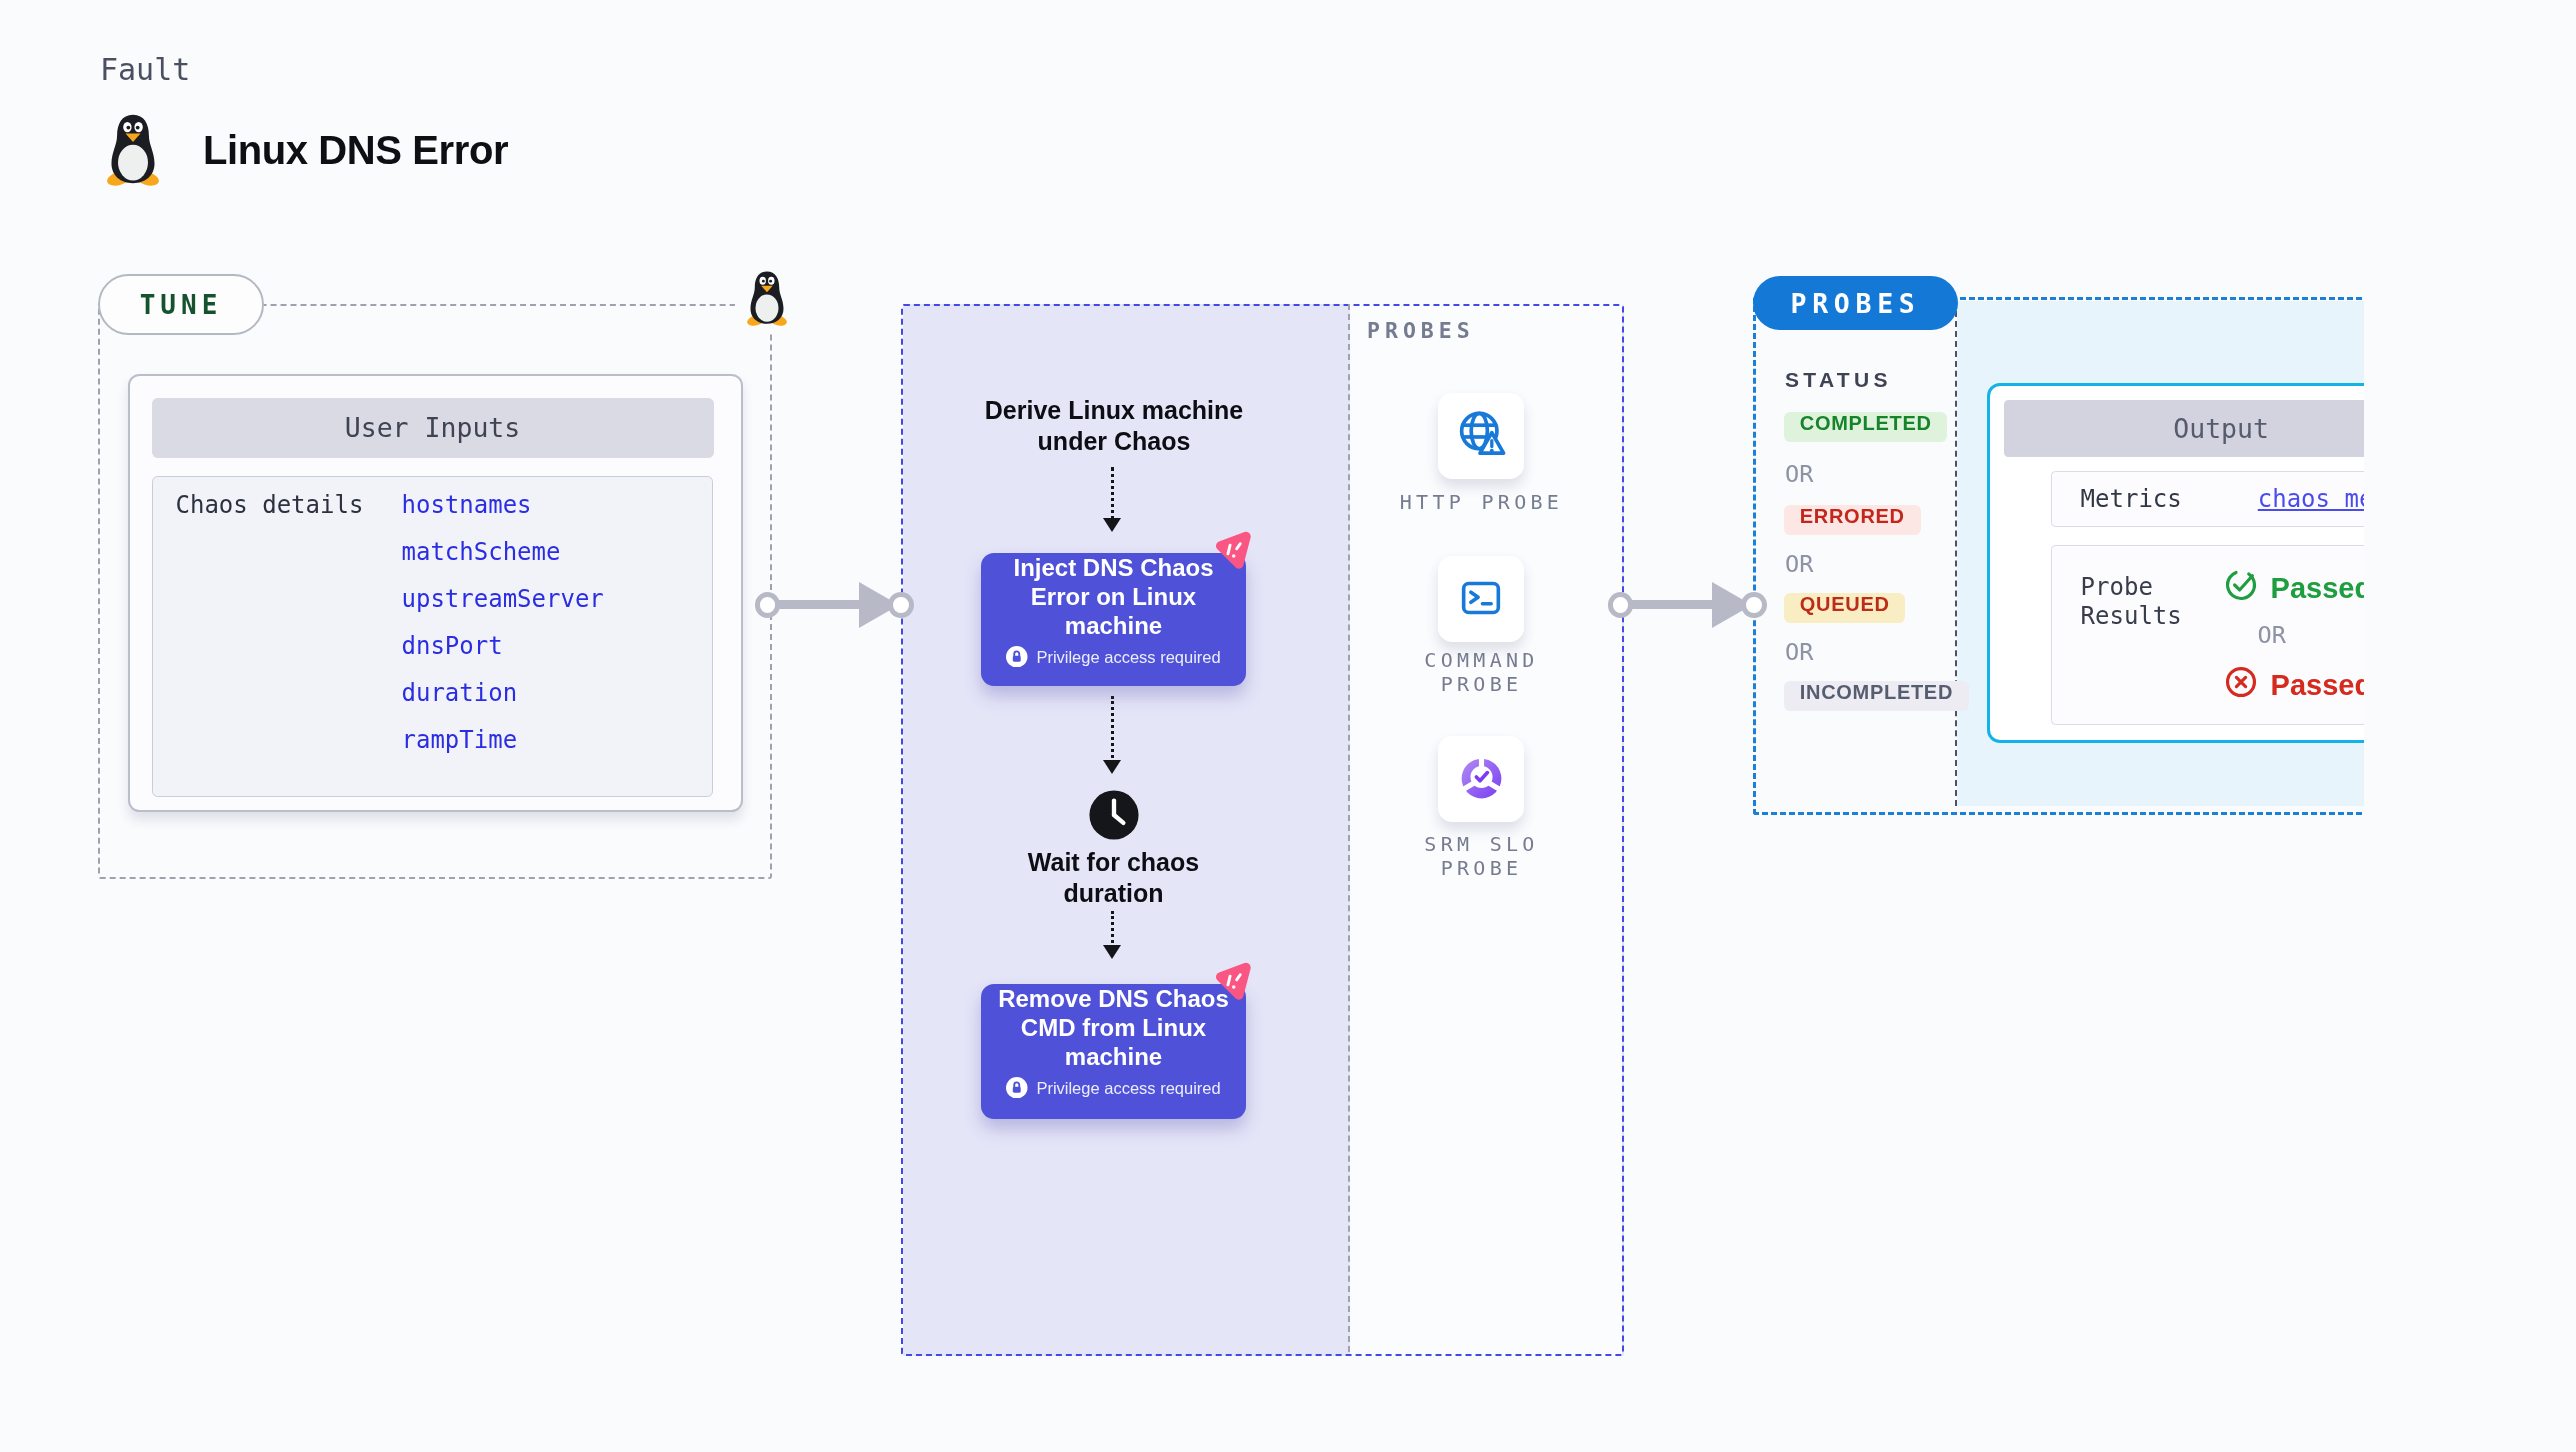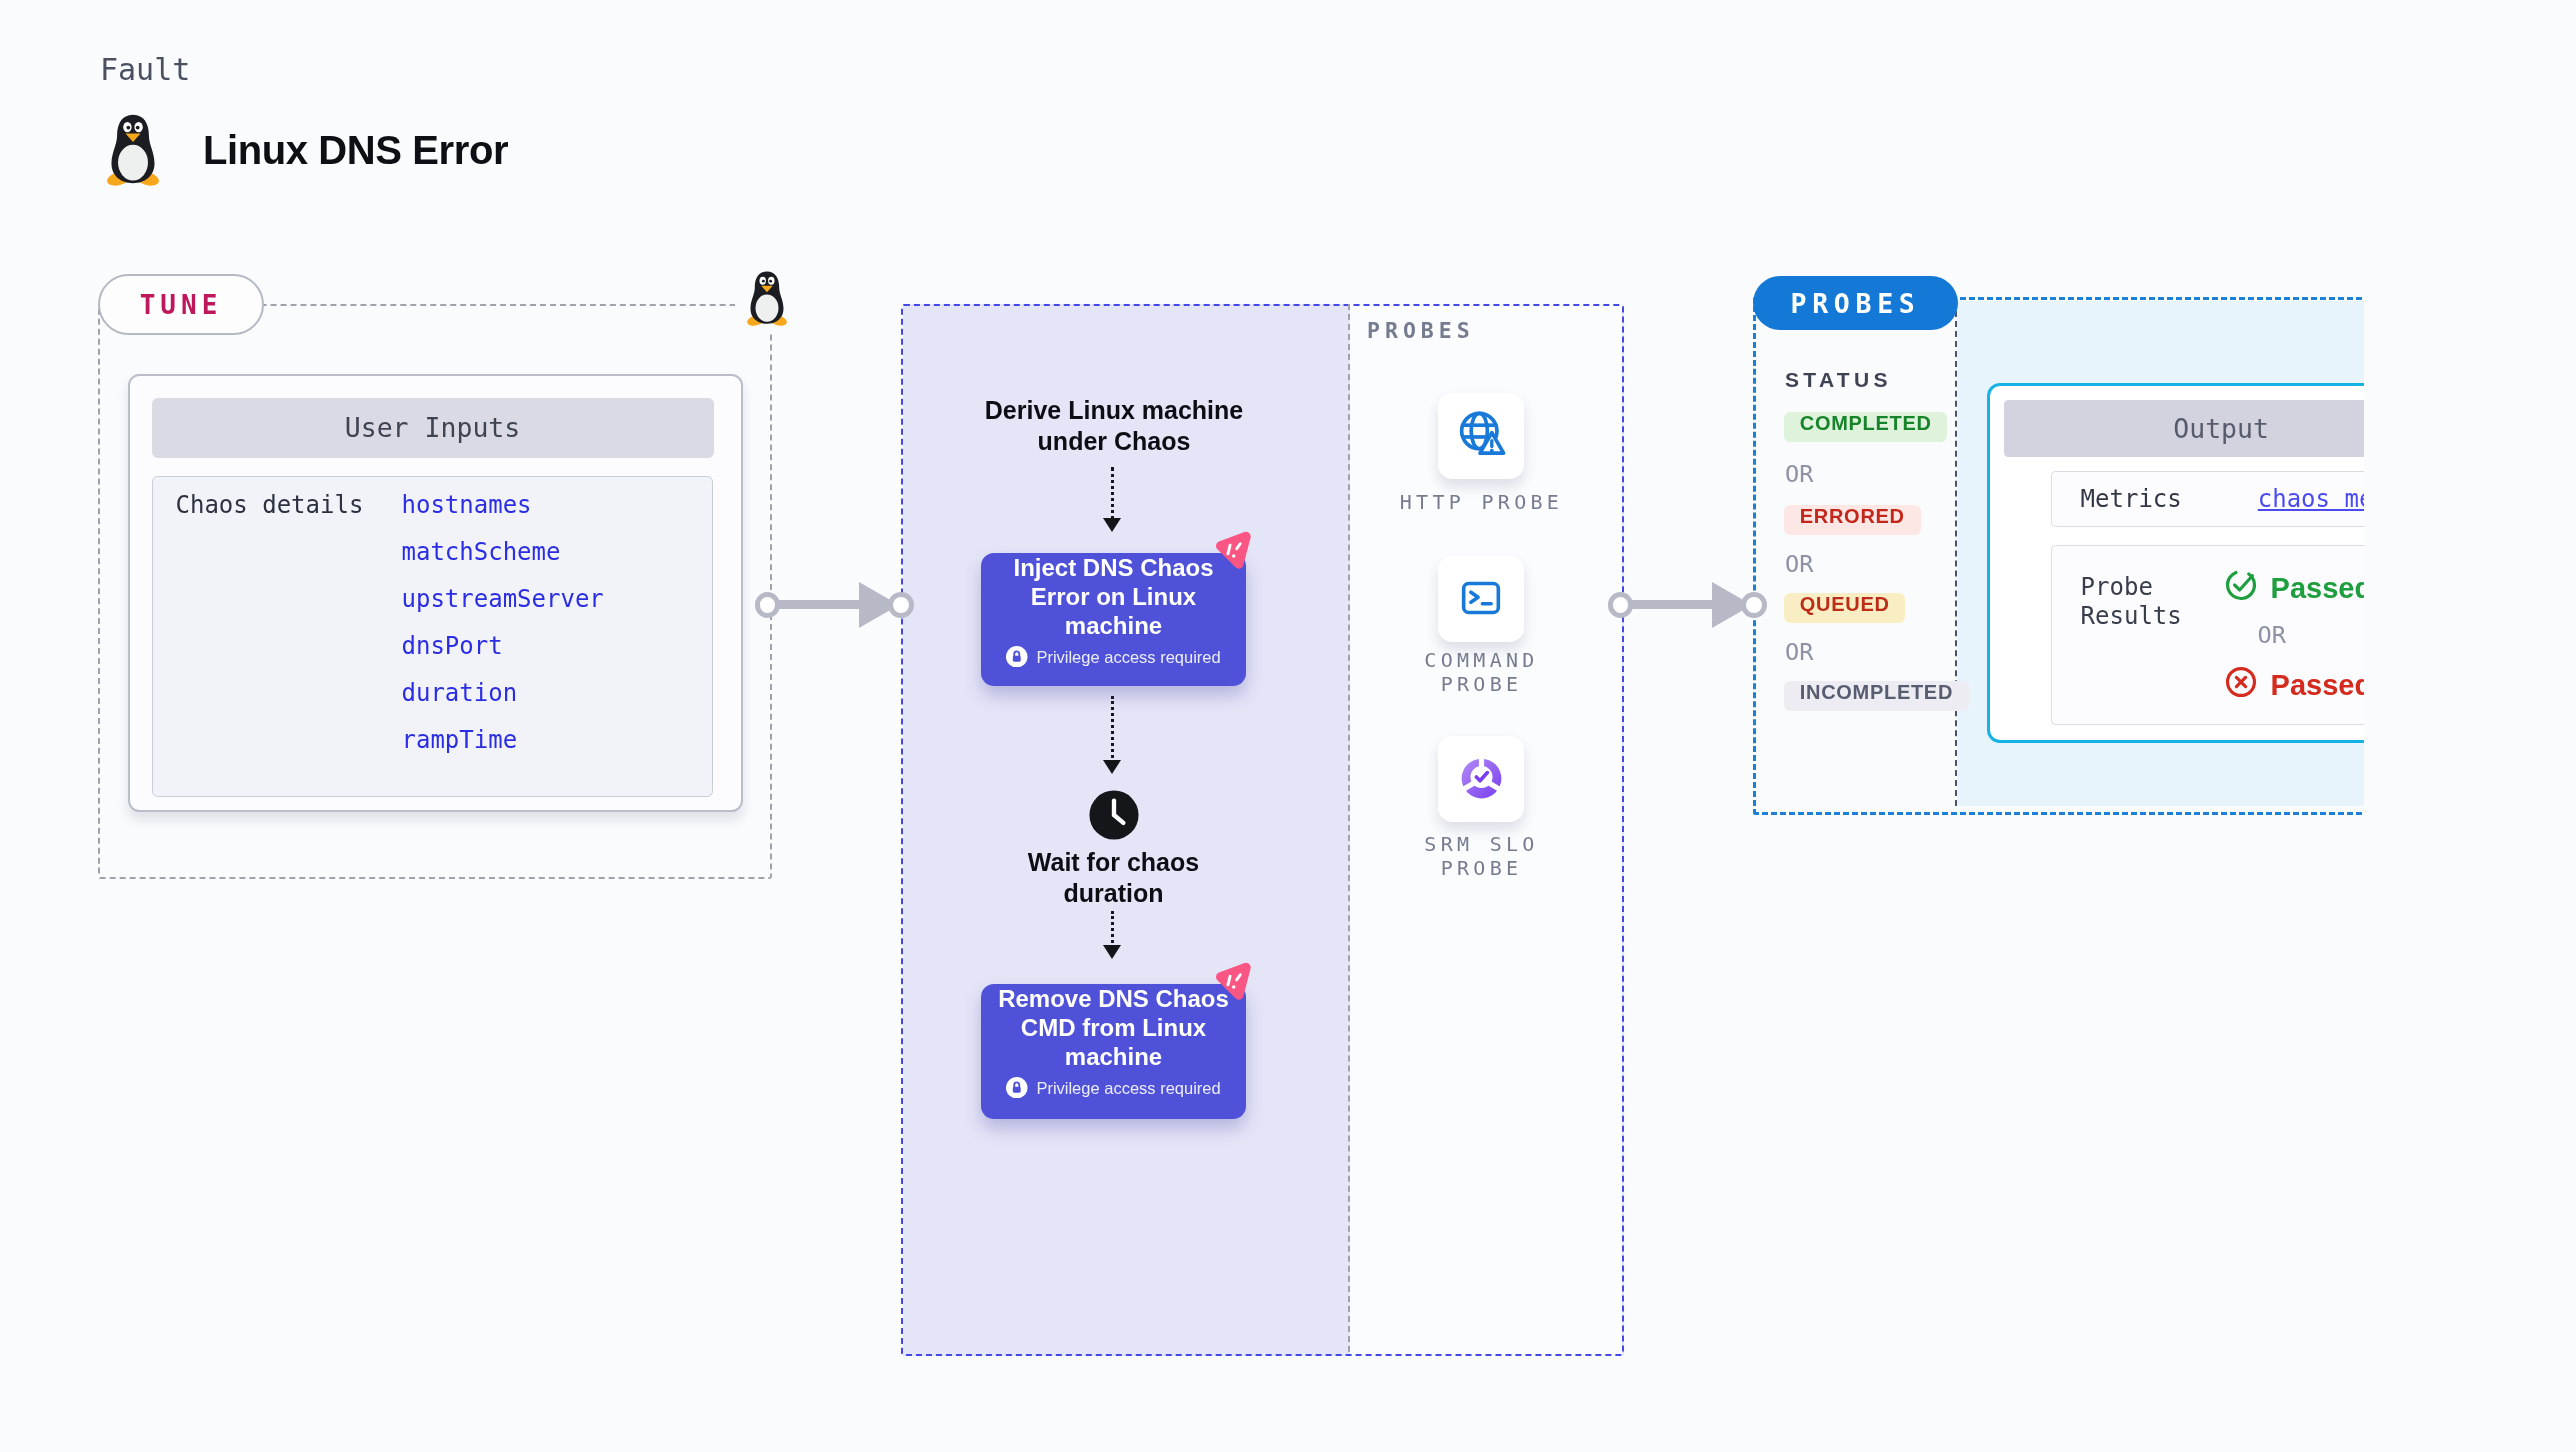--- a/index.html
+++ b/index.html
@@ -11,21 +11,21 @@
 
   
   .kicker{left:100px;top:52px;font:400 30px "DejaVu Sans Mono",monospace;color:#4a5061;}
   .title-row{left:102px;top:113px;display:flex;align-items:center;gap:39px;}
   .page-title{font:700 40px "Liberation Sans",sans-serif;color:#0d0f14;letter-spacing:-0.4px;}
 
   
   .pill{display:flex;align-items:center;justify-content:center;border-radius:34px;
         font-family:"DejaVu Sans Mono",monospace;font-weight:700;z-index:30;}
   .pill-tune{left:98px;top:274px;width:162px;height:57px;background:#fdfdfe;
-             border:2.1px solid #b4b8c3;font-size:26px;letter-spacing:5px;color:#be185d;}
+             border:2.1px solid #b4b8c3;font-size:26px;letter-spacing:5px;color:#14532d;}
   .pill-exec{left:915px;top:274px;width:259px;height:57px;background:#fdfdfe;
              border:3.6px solid #4448e4;font-size:26.5px;letter-spacing:5.7px;color:#4145e2;}
   .pill-result{left:1753px;top:276px;width:205px;height:54px;background:#1479d6;
              font-size:26.5px;letter-spacing:5.7px;color:#ffffff;}
 
   
   .tune-box{left:98px;top:304px;width:670px;height:571px;border:2.1px dashed #9da2ae;border-radius:2.9px;}
   .exec-box{left:901px;top:304px;width:719px;height:1048px;border:2.9px dashed #4448e4;border-radius:2.9px;
             background:linear-gradient(to right,#e5e5f8 0,#e5e5f8 447px,#fbfcfe 447px);}
   .exec-sep{left:1348px;top:304px;height:1048px;width:0;border-left:2.1px dashed #9da2ae;z-index:5;}

